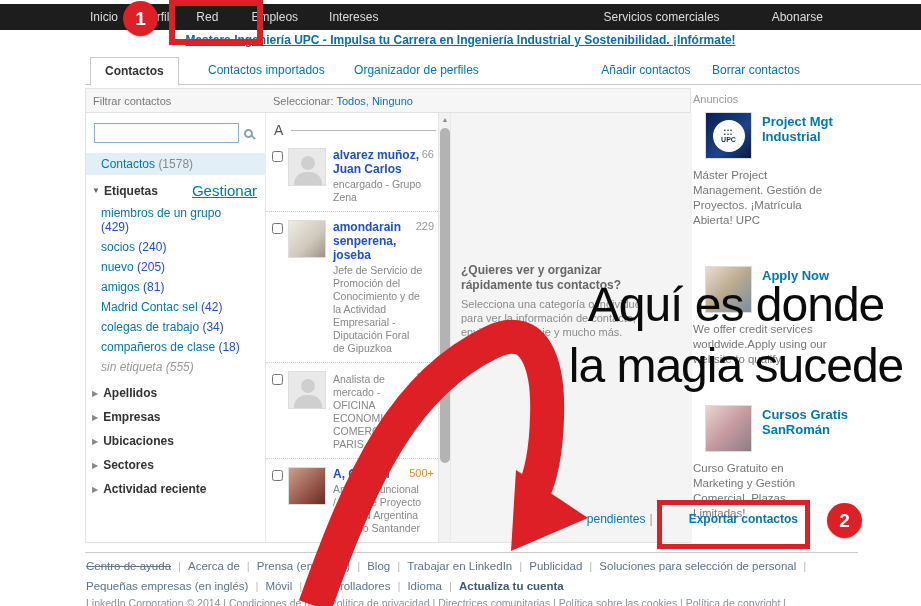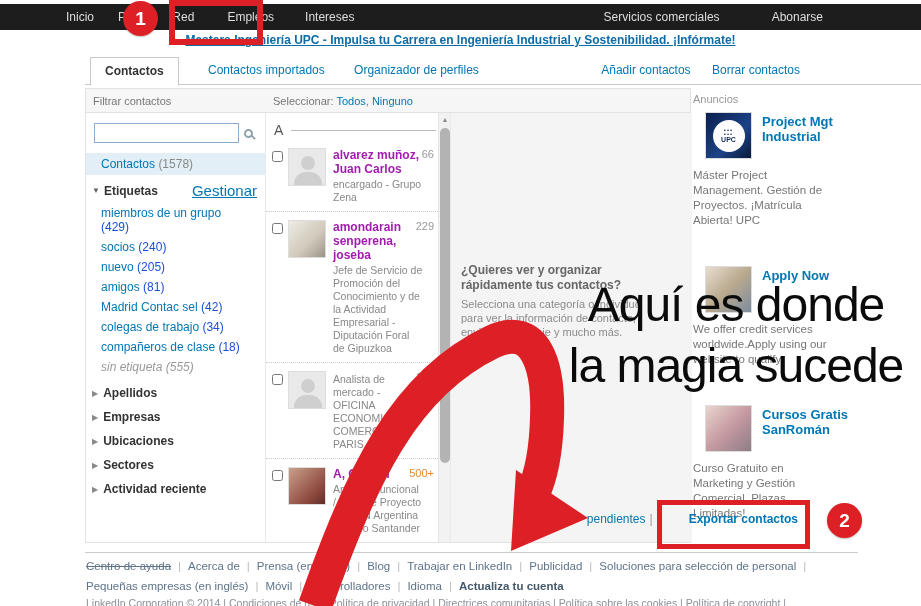--- a/index.html
+++ b/index.html
@@ -71,21 +71,21 @@
   .letterrow { display: flex; align-items: center; padding: 9px 14px 2px 8px; }
   .letterrow .ltr { font-size: 14px; color: #555; margin-right: 8px; }
   .letterrow .rule { flex: 1; border-top: 1px solid #b9b9b9; }
   .crow { position: relative; display: flex; padding: 8px 26px 7px 6px; border-bottom: 1px dotted #ccc; }
   .crow:last-child { border-bottom: none; }
   .crow input { margin: 3px 5px 0 0; width: 11px; height: 11px; }
   .avatar { width: 38px; height: 38px; flex: 0 0 38px; margin-right: 7px; background: #e9e9e9; position: relative; overflow: hidden; border: 1px solid #ddd; }
   .avatar[data-kind="placeholder"]::before { content:''; position:absolute; left:12px; top:7px; width:14px; height:14px; border-radius:50%; background:#cfcfcf; }
   .avatar[data-kind="placeholder"]::after  { content:''; position:absolute; left:5px; top:23px; width:28px; height:18px; border-radius:12px 12px 0 0; background:#cfcfcf; }
   .cinfo { min-width: 0; }
-  .cname { font-size: 12px; font-weight: bold; color: #a21caf; line-height: 14px; cursor: pointer; }
+  .cname { font-size: 12px; font-weight: bold; color: #1d4ed8; line-height: 14px; cursor: pointer; }
   .csub { font-size: 10.5px; color: #888; line-height: 13px; margin-top: 2px; }
   .ccount { position: absolute; right: 16px; top: 8px; font-size: 11px; color: #999; }
   .ccount.orange { color: #e68a2e; }
   
   .vscroll { position: absolute; right: 0; top: 0; bottom: 0; width: 12px; background: #f2f2f2; border-left: 1px solid #e5e5e5; }
   .vscroll .up { position: absolute; top: 0; left: 0; width: 12px; height: 14px; font-size: 7px; color: #888; text-align: center; line-height: 14px; cursor: pointer; }
   .vscroll .thumb { position: absolute; top: 15px; left: 1px; width: 10px; height: 335px; background: #b3b3b3; border-radius: 5px; cursor: pointer; }
 
   
   .promo { position: absolute; left: 10px; top: 150px; width: 200px; }
@@ -140,21 +140,21 @@
     letter-spacing: -1px;
   }
 </style>
 </head>
 <body>
 
 <div class="page">
 
   <div class="topnav">
     <div class="nav-left">
-      <span class="navitem" style="margin-left:66px">Inicio</span>
+      <span class="navitem" style="margin-left:90px">Inicio</span>
       <span class="navitem" style="margin-left:24px">Perfil</span>
       <span class="navitem" style="margin-left:27px">Red</span>
       <span class="navitem" style="margin-left:33px">Empleos</span>
       <span class="navitem" style="margin-left:31px">Intereses</span>
     </div>
     <div class="nav-right">
       <span class="navitem">Servicios comerciales</span>
       <span class="navitem">Abonarse</span>
     </div>
   </div>

